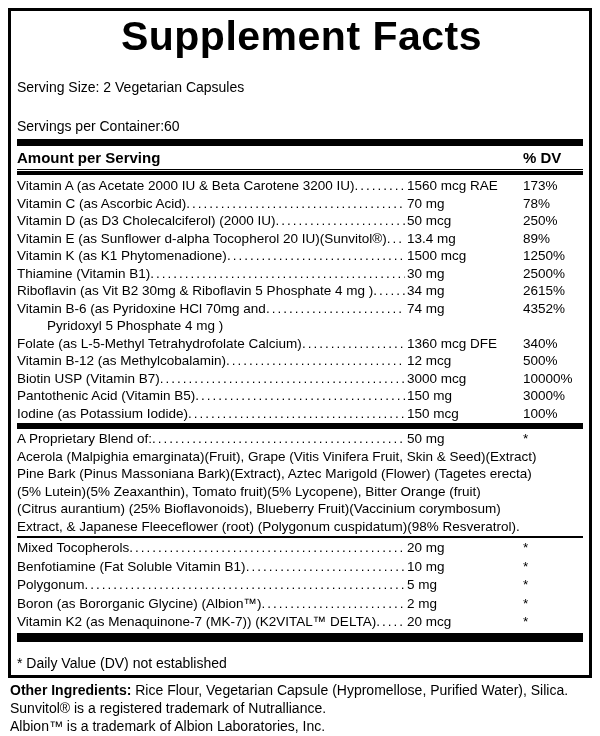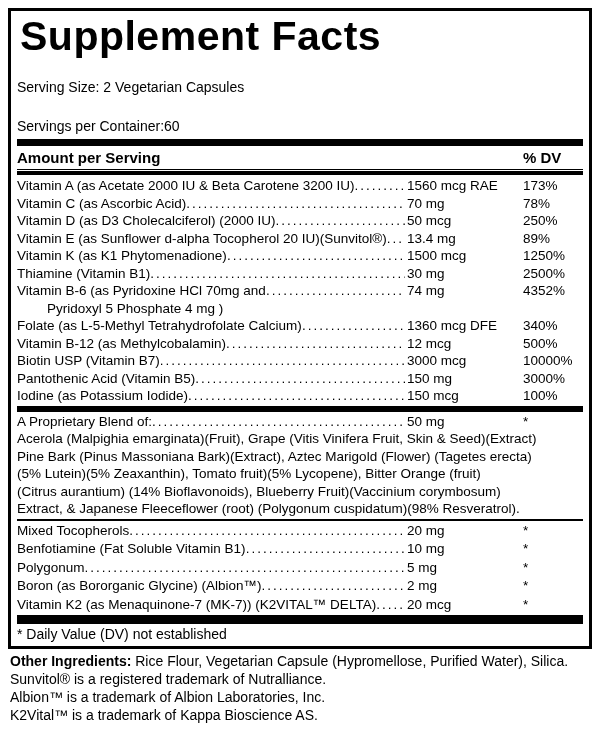--- a/index.html
+++ b/index.html
@@ -15,20 +15,21 @@
     border: 3px solid #000;
     padding: 2px 6px 3px 6px;
     background: #fff;
   }
   .title {
     font-size: 41px;
     line-height: 44px;
     font-weight: bold;
     letter-spacing: 0.5px;
     margin: 1px 0 3px 3px;
+    text-align: center;
   }
   .serving-line {
     font-size: 14px;
     line-height: 19px;
     margin-top: 20px;
   }
   .bar { background: #000; }
   .bar-thick { height: 7px; margin: 3px 0 2px 0; }
   .bar-med   { height: 4px; margin: 1px 0 2px 0; }
   .bar-6     { height: 6px; margin: 1px 0; }
@@ -72,21 +73,21 @@
     white-space: nowrap;
   }
   .blend-desc div {
     font-size: 13.5px;
     line-height: 17.5px;
     white-space: nowrap;
   }
   .footnote {
     font-size: 14px;
     line-height: 17px;
-    padding-top: 1px;
+    padding-top: 12px;
   }
   .footer {
     margin: 3px 0 0 10px;
     font-size: 14px;
     line-height: 18px;
   }
   .b { font-weight: bold; }
 </style>
 </head>
 <body>
@@ -137,20 +138,26 @@
       <span class="amt">1500 mcg</span>
       <span class="dv">1250%</span>
     </div>
     <div class="row">
       <span class="nm">Thiamine (Vitamin B1)</span>
         <span class="dots"></span>
       <span class="amt">30 mg</span>
       <span class="dv">2500%</span>
     </div>
     <div class="row">
+      <span class="nm">Riboflavin (as Vit B2 30mg &amp; Riboflavin 5 Phosphate 4 mg )</span>
+        <span class="dots"></span>
+      <span class="amt">34 mg</span>
+      <span class="dv">2615%</span>
+    </div>
+    <div class="row">
       <span class="nm">Vitamin B-6 (as Pyridoxine HCl 70mg and</span>
         <span class="dots"></span>
       <span class="amt">74 mg</span>
       <span class="dv">4352%</span>
     </div>
     <div class="sub-line">Pyridoxyl 5 Phosphate 4 mg )</div>
     <div class="row">
       <span class="nm">Folate (as L-5-Methyl Tetrahydrofolate Calcium)</span>
         <span class="dots"></span>
       <span class="amt">1360 mcg DFE</span>
@@ -188,21 +195,21 @@
     <div class="row">
       <span class="nm">A Proprietary Blend of:</span>
         <span class="dots"></span>
       <span class="amt">50 mg</span>
       <span class="dv">*</span>
     </div>
     <div class="blend-desc">
       <div>Acerola (Malpighia emarginata)(Fruit), Grape (Vitis Vinifera Fruit, Skin &amp; Seed)(Extract)</div>
       <div>Pine Bark (Pinus Massoniana Bark)(Extract), Aztec Marigold (Flower) (Tagetes erecta)</div>
       <div>(5% Lutein)(5% Zeaxanthin), Tomato fruit)(5% Lycopene), Bitter Orange (fruit)</div>
-      <div>(Citrus aurantium) (14% Bioflavonoids), Blueberry Fruit)(Vaccinium corymbosum)</div>
+      <div>(Citrus aurantium) (25% Bioflavonoids), Blueberry Fruit)(Vaccinium corymbosum)</div>
       <div>Extract, &amp; Japanese Fleeceflower (root) (Polygonum cuspidatum)(98% Resveratrol).</div>
     </div>
   </div>
 
   <div class="rule-thin"></div>
 
   <div class="extras">
     <div class="row">
       <span class="nm">Mixed Tocopherols</span>
         <span class="dots"></span>

